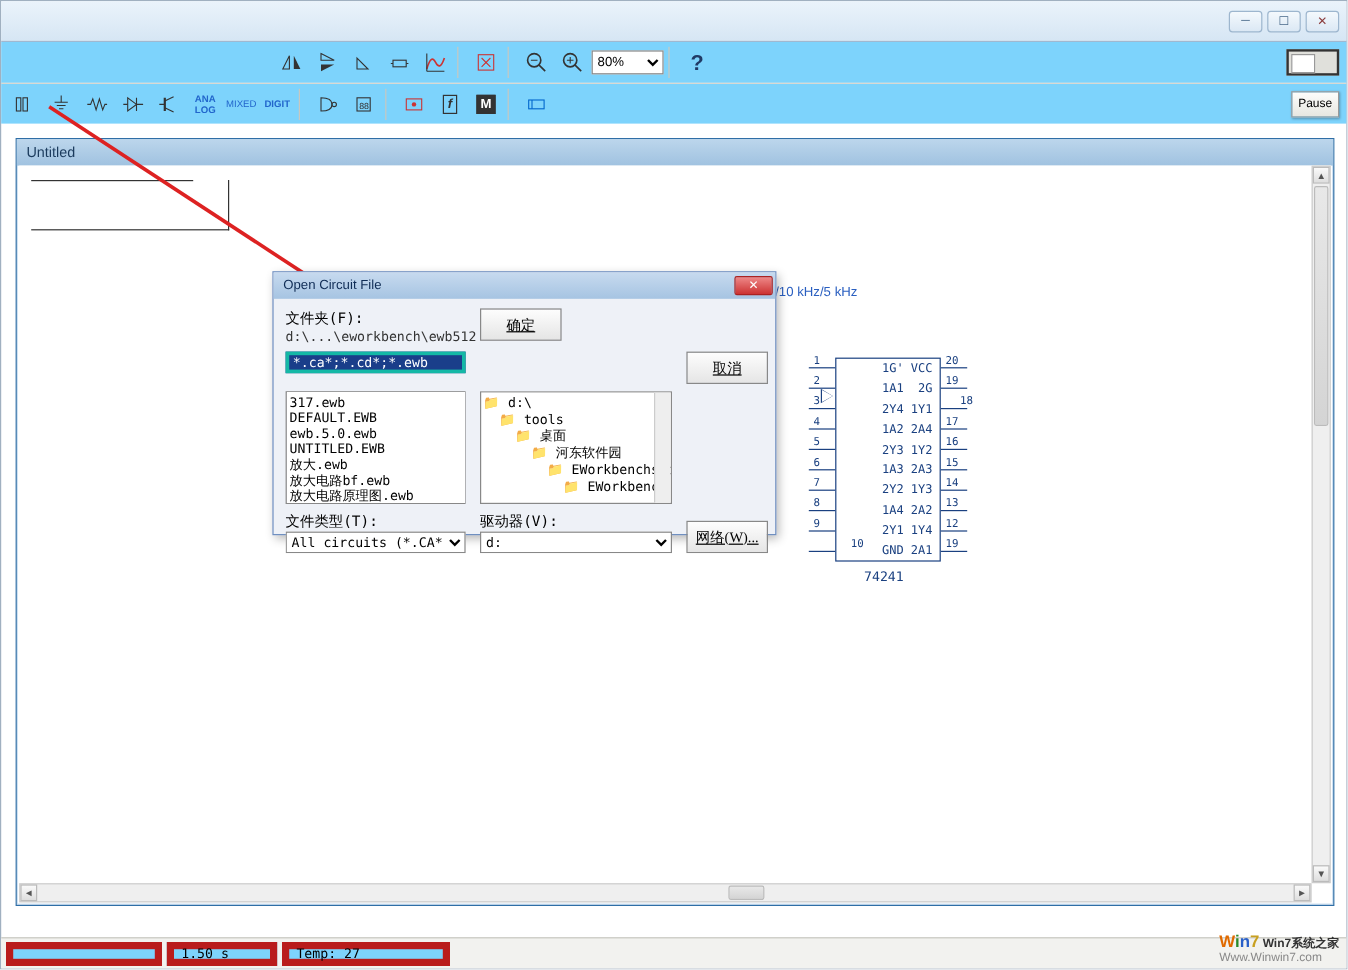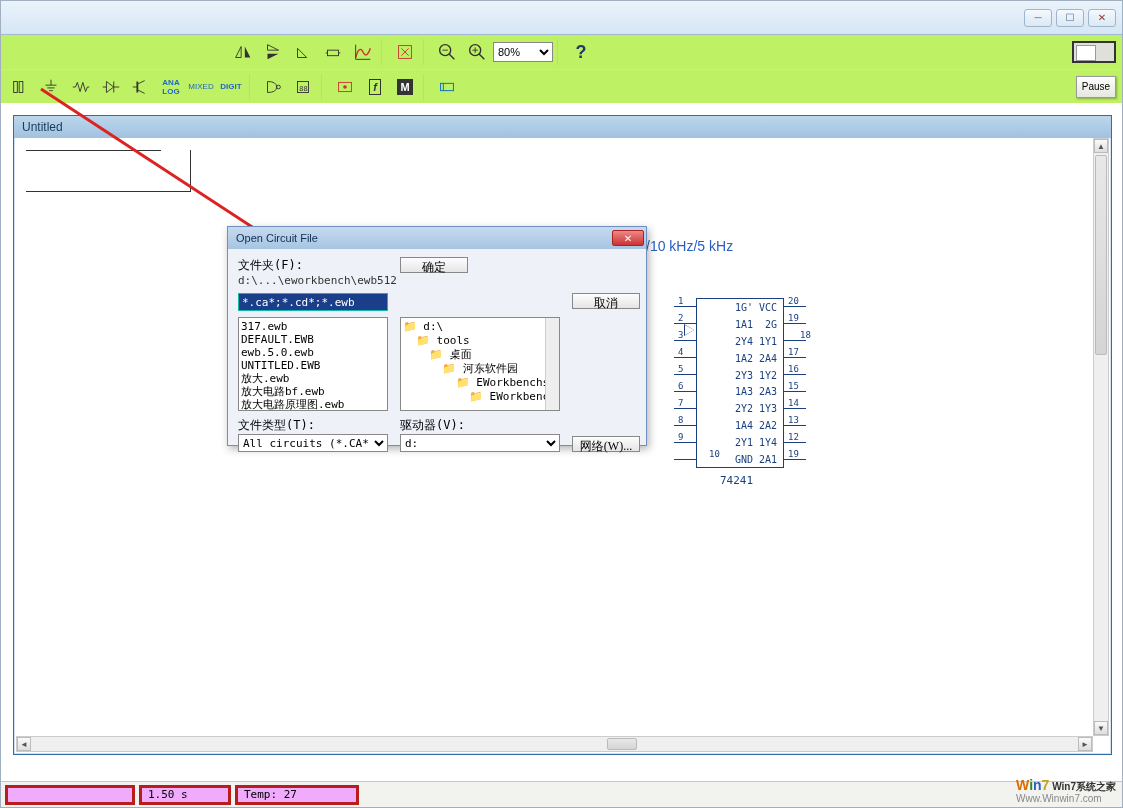--- a/index.html
+++ b/index.html
@@ -6,21 +6,21 @@
 body { font-family: Tahoma, Arial, sans-serif; font-size: 11px; background: #fff; width: 1123px; height: 808px; position: relative; overflow: hidden; }
 
 
 .outer-window { position: absolute; inset: 0; background: #fff; border: 1px solid #a0b0c0; }
 .outer-titlebar { height: 34px; background: linear-gradient(#eaf3fb,#d6e6f4); border-bottom: 1px solid #a0b8d0; display: flex; align-items: center; padding: 0 6px; }
 .window-ctrls { margin-left: auto; display: flex; gap: 4px; }
 .win-btn { width: 28px; height: 18px; border: 1px solid #9db6ce; border-radius: 3px; background: linear-gradient(#f4f9fd,#dbe8f4); display: flex; align-items: center; justify-content: center; color: #4a6a8a; font-size: 10px; cursor: pointer; font-family: Arial; }
 .win-btn.close { color: #8a3a3a; }
 
 
-.toolbar-row { height: 34px; background: #bef264; display: flex; align-items: center; padding: 2px 6px; gap: 2px; }
+.toolbar-row { height: 34px; background: #7dd3fc; display: flex; align-items: center; padding: 2px 6px; gap: 2px; }
 .toolbar-row + .toolbar-row { border-top: 1px solid #d9d9d3; }
 .tool-btn { width: 28px; height: 28px; border: 1px solid transparent; display: flex; align-items: center; justify-content: center; background: transparent; cursor: pointer; color: #333; }
 .tool-sep { width: 6px; height: 26px; border-left: 1px solid #c8c8c0; margin: 0 2px; }
 .zoom-select { width: 60px; height: 20px; font-size: 11px; border: 1px solid #888; background: #fff; }
 .help-btn { font-size: 18px; font-weight: bold; color: #203a66; width: 28px; text-align: center; cursor: pointer; }
 .right-tools { margin-left: auto; display: flex; align-items: center; gap: 6px; }
 .pause-btn { width: 40px; height: 22px; border: 1px solid #999; background: linear-gradient(#fdfdfb,#e7e7e1); font-size: 10px; text-align: center; line-height: 20px; cursor: pointer; box-shadow: 1px 1px 2px rgba(0,0,0,.3); }
 .switch-box { width: 44px; height: 22px; border: 2px solid #333; background: #e0e0db; position: relative; }
 .switch-box::after { content:""; position:absolute; left:2px; top:2px; width:18px; height:14px; background:#fff; border:1px solid #999; }
 
@@ -30,56 +30,56 @@
 .sub-canvas { position: absolute; left: 2px; right: 2px; top: 22px; bottom: 18px; background: #fff; overflow: hidden; }
 .scrollbar-h { position: absolute; left: 2px; right: 18px; bottom: 2px; height: 16px; background: #efefef; border: 1px solid #ccc; display:flex; }
 .scrollbar-v { position: absolute; right: 2px; top: 22px; bottom: 18px; width: 16px; background: #efefef; border: 1px solid #ccc; display:flex; flex-direction:column; }
 .sb-btn { width:14px; height:14px; background:linear-gradient(#fafafa,#dedede); border:1px solid #bbb; display:flex; align-items:center; justify-content:center; font-size:8px; color:#555; flex-shrink:0; }
 .sb-track { flex:1; position:relative; }
 .sb-thumb { position:absolute; background:linear-gradient(#e8e8e8,#d4d4d4); border:1px solid #bbb; border-radius:2px; }
 
 
 .frag-box { position:absolute; left:10px; top:12px; width:165px; height:42px; border-right:1px solid #333; border-bottom:1px solid #333; }
 .frag-box::after { content:""; position:absolute; left:0; top:0; width:135px; border-bottom:1px solid #333; }
-.signal-text { position:absolute; left:630px; top:100px; color:#2a5fc0; font-size:14px; }
+.signal-text { position:absolute; left:630px; top:100px; color:#2a5fc0; font-size:11px; }
 .chip { position:absolute; left:640px; top:160px; }
 .chip-body { position:absolute; left:40px; top:0; width:88px; height:170px; border:1.5px solid #1a4080; background:#fff;padding-left:32px; }
 .chip-row { display:flex; justify-content:space-between; height:16.9px; align-items:center; padding:0 6px; color:#1a4080; font-size:10px; font-family:monospace; }
 .chip-pin { position:absolute; width:22px; border-top:1.5px solid #1a4080; }
 .chip-pin-num { position:absolute; font-size:9px; color:#1a4080; font-family:monospace; }
 .chip-label { position:absolute; left:64px; top:176px; color:#1a4080; font-size:11px; font-family:monospace; }
 .chip-tri { position:absolute; left:28px; top:26px; width:0; height:0; border-top:6px solid transparent; border-bottom:6px solid transparent; border-left:10px solid #1a4080; }
 .chip-tri2 { position:absolute; left:29px; top:27px; width:0; height:0; border-top:5px solid transparent; border-bottom:5px solid transparent; border-left:9px solid #fff; }
 .small-box { position:absolute; left:232px; top:238px; width:14px; height:20px; border:1px solid #333; border-left:none; }
 
 
 .red-arrow { position:absolute; pointer-events:none; }
 
 
 .dialog { position:absolute; left:226px; top:225px; width:420px; height:220px; border:1px solid #6f8fc0; background: #eef1f7; box-shadow: 2px 3px 8px rgba(0,0,0,0.3); }
 .dlg-title { height:22px; background: linear-gradient(#c7daef,#a6c4e2); display:flex; align-items:center; padding:0 2px 0 8px; color:#0f2c55; font-size:11px; }
 .dlg-close { margin-left:auto; width:32px; height:16px; background:linear-gradient(#e88,#c33); border:1px solid #a22; border-radius:2px; color:#fff; display:flex; align-items:center; justify-content:center; font-size:10px; cursor:pointer; }
 .dlg-body { padding:8px 10px; display:grid; grid-template-columns: 150px 160px 72px; gap:6px 12px; font-size:12px; font-family: "SimSun", monospace; }
 .dlg-label { font-size:12px; }
-.dlg-input { width:100%; height:18px; border:1px solid #14b8a6; background:#1a3e8a; color:#fff; font-size:11px; padding:1px 3px; font-family:monospace; }
+.dlg-input { width:100%; height:18px; border:3px solid #14b8a6; background:#1a3e8a; color:#fff; font-size:11px; padding:1px 3px; font-family:monospace; }
 .dlg-list { width:100%; height:94px; border:1px solid #888; background:#fff; overflow:auto; padding:2px; font-size:11px; font-family:"SimSun",monospace; line-height:13px; }
 .dlg-tree { width:100%; height:94px; border:1px solid #888; background:#fff; overflow:hidden; padding:2px; font-size:11px; font-family:"SimSun",monospace; line-height:14px; position:relative; }
 .dlg-tree-sb { position:absolute; right:0; top:0; bottom:0; width:14px; background:#eee; border-left:1px solid #ccc; }
 .tree-line { white-space:nowrap; }
 .tree-line .fld { color:#c89020; }
-.dlg-btn { width:68px; height:16px; border:1px solid #888; background:linear-gradient(#fdfdfd,#e5e5e5); font-size:12px; cursor:pointer; font-family:"SimSun"; line-height:18px; }
+.dlg-btn { width:68px; height:27px; border:1px solid #888; background:linear-gradient(#fdfdfd,#e5e5e5); font-size:12px; cursor:pointer; font-family:"SimSun"; line-height:18px;text-decoration:underline; }
 .dlg-select { width:100%; height:18px; border:1px solid #888; background:#fff; font-size:11px; font-family:monospace; }
 .path-text { font-size:11px; color:#333; font-family:monospace; }
 
 
 .statusbar { position:absolute; left:0; right:0; bottom:0; height:26px; background:#f2f2ef; border-top:1px solid #c8c8c0; display:flex; align-items:center; }
-.status-cell { height:20px; border:3px solid #b91c1c; background:#f0abfc; padding:2px 6px; margin-left:4px; font-size:11px; display:flex; align-items:center; }
+.status-cell { height:20px; border:6px solid #b91c1c; background:#7dd3fc; padding:2px 6px; margin-left:4px; font-size:11px; display:flex; align-items:center; }
 .status-cell.empty { width:130px; }
 .status-cell.time { width:92px; font-family:monospace; }
-.status-cell.temp { width:124px; font-family:monospace; }
+.status-cell.temp { width:140px; font-family:monospace; }
 
 
 .watermark { position:absolute; right:6px; bottom:2px; font-size:10px; color:#888; line-height:12px; }
 .watermark .brand { font-size:14px; font-weight:bold; }
 .watermark .w7 { color:#e06a00; }
 
 
 .ico { width:22px; height:22px; display:inline-block; }
 </style>
 </head>

